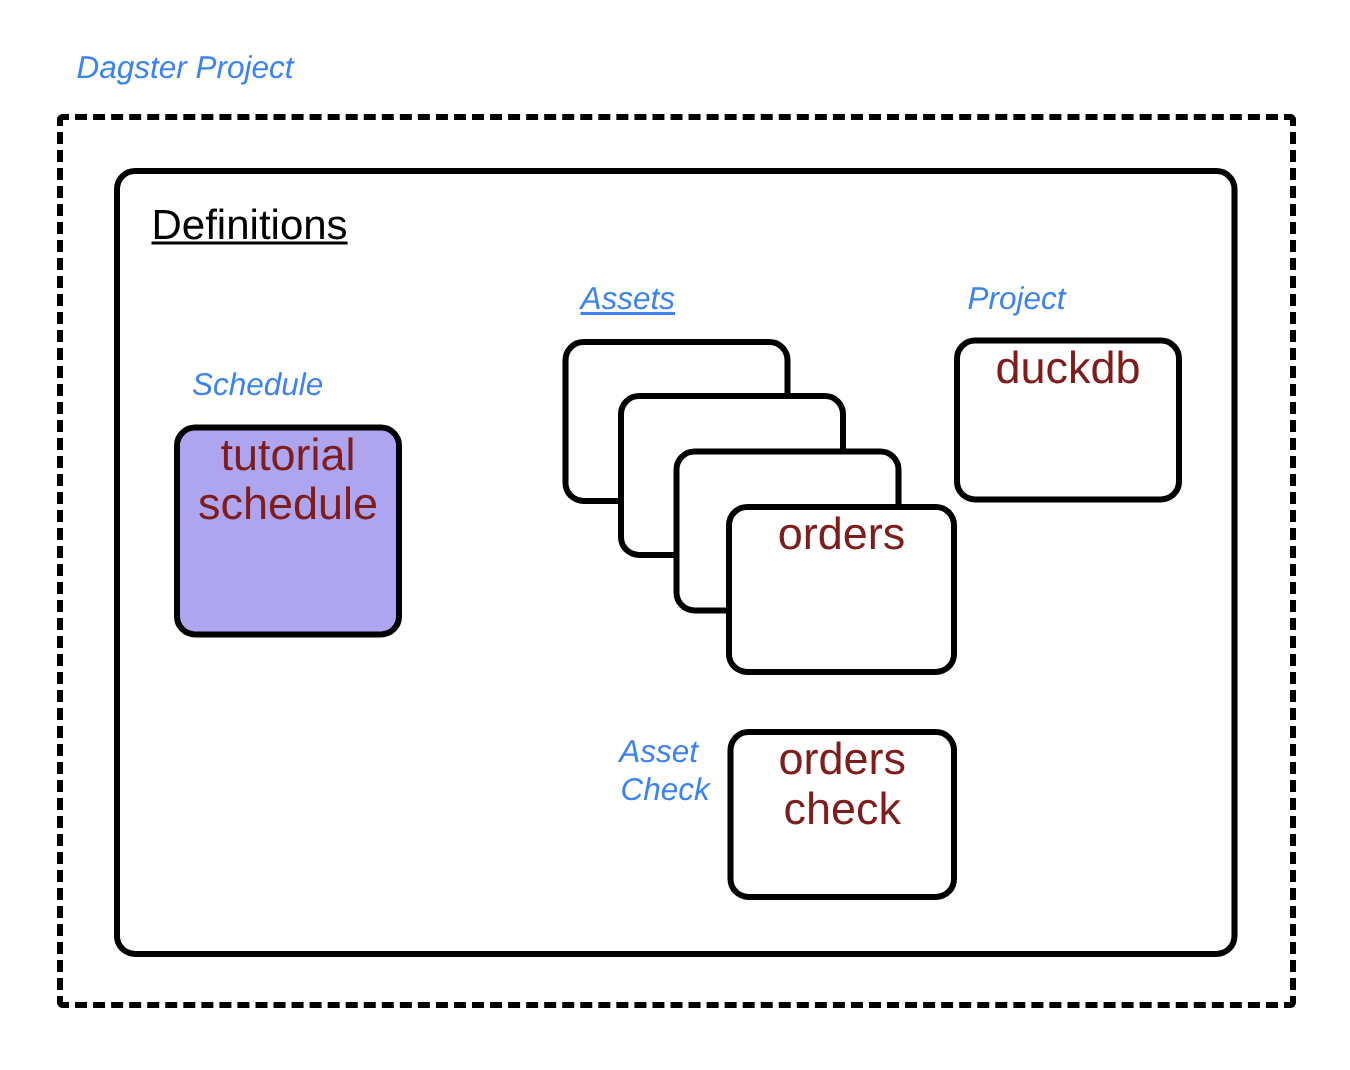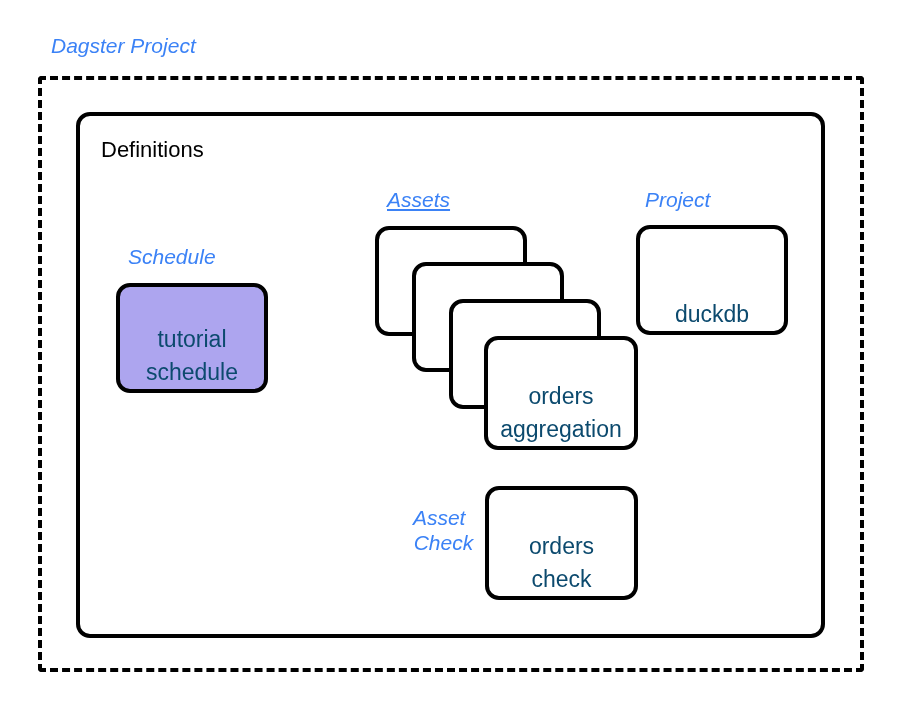--- a/index.html
+++ b/index.html
@@ -25,24 +25,25 @@
     position: absolute;
     font-style: italic;
     font-size: 21px;
     line-height: 25px;
     color: #3b82f6;
     white-space: pre;
   }
   .lbl-plain {
     position: absolute;
     font-style: normal;
-    font-size: 22px;
+    font-size: 28px;
     line-height: 26px;
     color: #000;
     white-space: pre;
+    text-decoration: underline;
   }
   
   #project-box {
     position: absolute;
     left: 38px; top: 76px;
     width: 826px; height: 596px;
     box-sizing: border-box;
     border: 4px dashed #000;
     border-radius: 4px;
     background: transparent;
@@ -60,45 +61,45 @@
   
   .node {
     position: absolute;
     box-sizing: border-box;
     border: 4px solid #000;
     border-radius: 14px;
     background: #ffffff;
     display: flex;
     flex-direction: column;
     align-items: center;
-    justify-content: flex-end;
-    font-size: 23px;
+    justify-content: flex-start;
+    font-size: 30px;
     line-height: 33px;
-    color: #0c4a6e;
+    color: #7f1d1d;
     text-align: center;
   }
   .node span { display: block; white-space: pre; }
 
   #schedule-node {
     left: 116px; top: 283px;
-    width: 152px; height: 110px;
+    width: 152px; height: 142px;
     background: #ada5ef;
   }
   #asset-card-1 { left: 375px; top: 226px; width: 152px; height: 110px; }
   #asset-card-2 { left: 412px; top: 262px; width: 152px; height: 110px; }
   #asset-card-3 { left: 449px; top: 299px; width: 152px; height: 110px; }
   #asset-card-4 { left: 484px; top: 336px; width: 154px; height: 114px; }
   #resource-node { left: 636px; top: 225px; width: 152px; height: 110px; }
   #assetcheck-node { left: 485px; top: 486px; width: 153px; height: 114px; }
 
   #label-project   { left: 51px;  top: 33px; }
   #label-schedule  { left: 128px; top: 244px; }
   #label-assets    { left: 387px; top: 187px; text-decoration: underline; }
   #label-resource  { left: 645px; top: 187px; }
-  #label-assetcheck{ left: 402px; top: 480px; }
+  #label-assetcheck{ left: 402px; top: 464px; }
   #label-definitions { left: 101px; top: 137px; }
 </style>
 </head>
 <body>
 
 <svg id="canvas" width="900" height="713" viewBox="0 0 900 713" xmlns="http://www.w3.org/2000/svg">
 
   <g>
     <line x1="268" y1="338" x2="322" y2="338" stroke="#3b414f" stroke-width="2"></line>
     <polygon points="320,320 358,338 320,356" fill="#3b414f"></polygon>
@@ -145,21 +146,20 @@
 <div class="node" id="asset-card-3">
   <span></span>
 </div>
 
 <div class="node" id="resource-node">
   <span>duckdb</span>
 </div>
 
 <div class="node" id="asset-card-4">
   <span>orders</span>
-  <span>aggregation</span>
 </div>
 
 <div class="node" id="schedule-node">
   <span>tutorial</span>
   <span>schedule</span>
 </div>
 
 <div class="node" id="assetcheck-node">
   <span>orders</span>
   <span>check</span>

